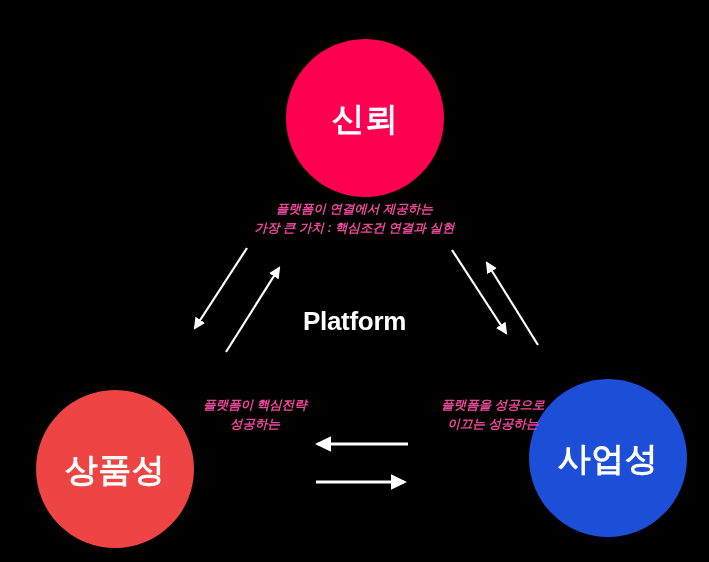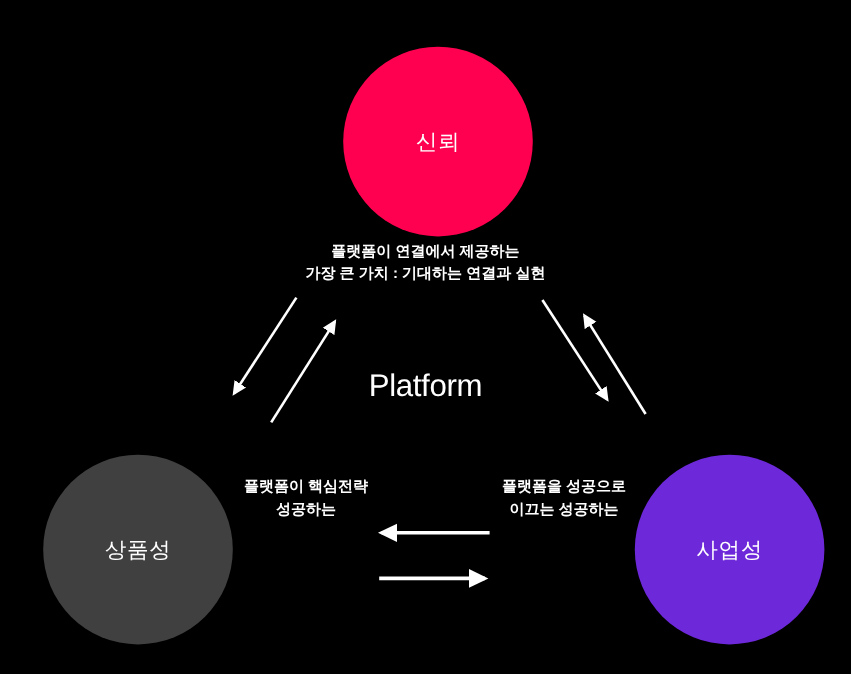--- a/index.html
+++ b/index.html
@@ -26,82 +26,83 @@
   }
   .node-circle {
     position: absolute;
     border-radius: 50%;
     display: flex;
     align-items: center;
     justify-content: center;
   }
   .node-label {
     color: #ffffff;
-    font-weight: normal;
-    font-size: 18px;
+    font-weight: bold;
+    font-size: 33px;
     letter-spacing: 0.5px;
     line-height: 1;
     text-align: center;
     white-space: nowrap;
   }
   #node-trust {
     left: 286px;
     top: 39px;
     width: 158px;
     height: 158px;
     background: #ff0050;
   }
   #node-product {
     left: 36px;
-    top: 379px;
+    top: 390px;
     width: 158px;
     height: 158px;
-    background: #404040;
+    background: #ef4444;
   }
   #node-business {
     left: 529px;
     top: 379px;
     width: 158px;
     height: 158px;
-    background: #6d28d9;
+    background: #1d4ed8;
   }
   .caption {
     position: absolute;
-    color: #ffffff;
+    color: #ec4899;
     font-size: 12.5px;
     font-weight: bold;
     line-height: 1.5;
     text-align: center;
     white-space: nowrap;
+    font-style: italic;
   }
   #caption-top {
     left: 0;
     right: 0;
     top: 200px;
     text-align: center;
   }
   #caption-left {
     left: 185px;
     top: 396px;
     width: 140px;
   }
   #caption-right {
-    left: 400px;
+    left: 423px;
     top: 396px;
     width: 140px;
   }
   #center-label {
     position: absolute;
     left: 0;
     right: 0;
     top: 306px;
     text-align: center;
     color: #ffffff;
     font-size: 26px;
-    font-weight: normal;
+    font-weight: bold;
     letter-spacing: -0.3px;
   }
 </style>
 </head>
 <body>
 
 <div id="stage">
 
   <svg id="diagram-svg" viewBox="0 0 709 562" xmlns="http://www.w3.org/2000/svg">
     <defs>
@@ -127,21 +128,21 @@
   <div class="node-circle" id="node-product">
     <span class="node-label">상품성</span>
   </div>
 
   <div class="node-circle" id="node-business">
     <span class="node-label">사업성</span>
   </div>
 
   <div class="caption" id="caption-top">
     <div>플랫폼이 연결에서 제공하는</div>
-    <div>가장 큰 가치 : 기대하는 연결과 실현</div>
+    <div>가장 큰 가치 : 핵심조건 연결과 실현</div>
   </div>
 
   <div class="caption" id="caption-left">
     <div>플랫폼이 핵심전략</div>
     <div>성공하는</div>
   </div>
 
   <div class="caption" id="caption-right">
     <div>플랫폼을 성공으로</div>
     <div>이끄는 성공하는</div>

